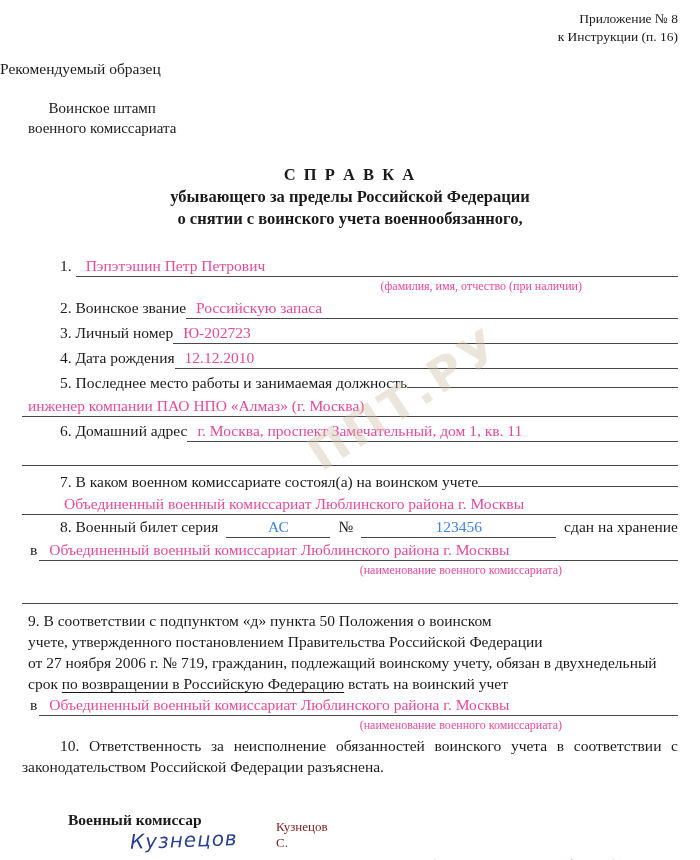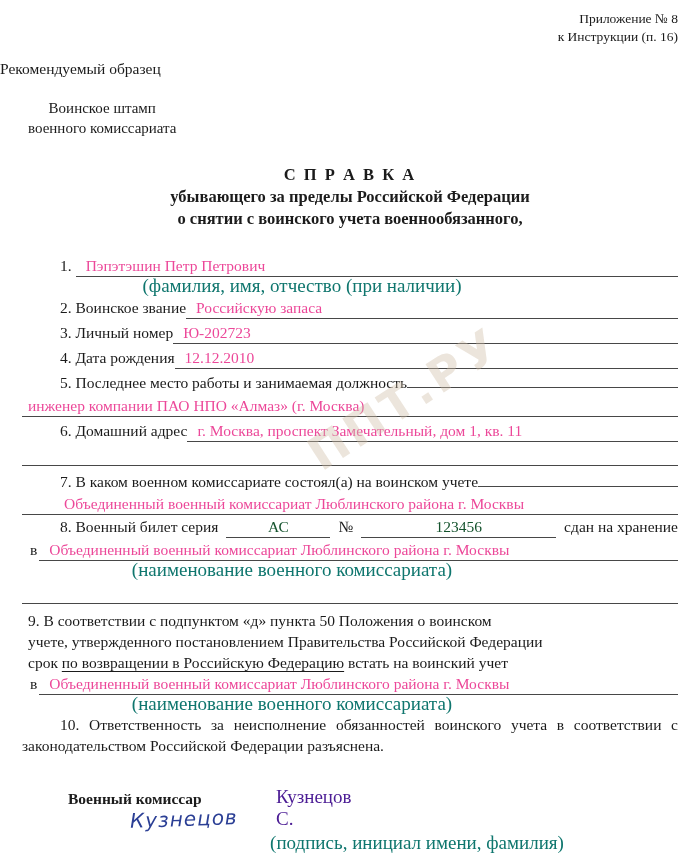--- a/index.html
+++ b/index.html
@@ -18,38 +18,38 @@
   .indent { margin-left:38px; }
   .small-indent { margin-left:6px; }
   .lbl { white-space:nowrap; }
   .num { white-space:nowrap; padding-right:4px; }
   .fill {
     flex:1 1 auto; border-bottom:1.5px solid #474747;
     color:#ec4899; white-space:nowrap; padding:0 4px 1px 10px; min-width:20px;
   }
   .fill.empty { padding:0; }
   .seg {
-    border-bottom:1.5px solid #474747; color:#14532d; text-align:center;
+    border-bottom:1.5px solid #474747; color:#3b82f6; text-align:center;
     white-space:nowrap; padding-bottom:1px;
   }
-  .cap { font-size:19px; line-height:16px; text-align:center; color:#0f766e; }
+  .cap { font-size:12px; line-height:16px; text-align:right; color:#ec4899; }
   .blankline { border-bottom:1.5px solid #474747; height:17px; }
   .ptext { line-height:21px; white-space:nowrap; }
   .uline { text-decoration:underline; text-underline-offset:3px; }
   .just { white-space:normal; text-align:justify; text-indent:38px; line-height:21px; }
   .pfx { white-space:nowrap; padding:0 2px 0 2px; }
   .sig-row { display:flex; align-items:baseline; margin-left:46px; margin-top:34px;flex-direction:column; }
   .sig-label { font-weight:bold; white-space:nowrap; padding-right:10px; }
   .sig-line { flex:1 1 auto; border-bottom:1.5px solid #474747; position:relative; height:24px; }
   .autograph {
     position:absolute; left:62px; bottom:1px; color:#2b3f95;
     font-family:"DejaVu Sans", sans-serif; font-style:italic; font-size:20px;
     transform:rotate(-2deg); letter-spacing:1px;
   }
-  .sig-name { position:absolute; left:208px; bottom:2px; color:#4c1d95; font-size:19px; }
+  .sig-name { position:absolute; left:208px; bottom:2px; color:#7f1d1d; font-size:13px; }
   .sig-cap { margin-left:195px; width:400px; }
   .watermark {
     position:absolute; left:295px; top:372px; font-family:"DejaVu Sans", sans-serif;
     font-weight:bold; font-size:46px; color:rgba(208,190,168,0.40);
     transform:rotate(-33deg); letter-spacing:4px; pointer-events:none;
   }
   .mt26{margin-top:26px}.mt8{margin-top:8px}.mt6{margin-top:6px}
   .mt4{margin-top:4px}.mt3{margin-top:3px}.mt2{margin-top:2px}.mt1{margin-top:1px}
 </style>
 </head>
@@ -132,20 +132,21 @@
       <span class="pfx">в</span>
       <span class="fill">Объединенный военный комиссариат Люблинского района г. Москвы</span>
     </div>
     <div class="cap mt1" style="width:540px">(наименование военного комиссариата)</div>
 
     <div class="blankline mt8"></div>
 
     <div class="small-indent">
       <div class="ptext mt6">9. В соответствии с подпунктом «д» пункта 50 Положения о воинском</div>
       <div class="ptext">учете, утвержденного постановлением Правительства Российской Федерации</div>
+      <div class="ptext">от 27 ноября 2006 г. № 719, гражданин, подлежащий воинскому учету, обязан в двухнедельный</div>
       <div class="ptext"><span>срок </span><span class="uline">по возвращении в Российскую Федерацию</span><span> встать на воинский учет</span></div>
     </div>
     <div class="frow small-indent mt1">
       <span class="pfx">в</span>
       <span class="fill">Объединенный военный комиссариат Люблинского района г. Москвы</span>
     </div>
     <div class="cap mt1" style="width:540px">(наименование военного комиссариата)</div>
 
     <div class="just mt2">10. Ответственность за неисполнение обязанностей воинского учета в соответствии с законодательством Российской Федерации разъяснена.</div>
 

